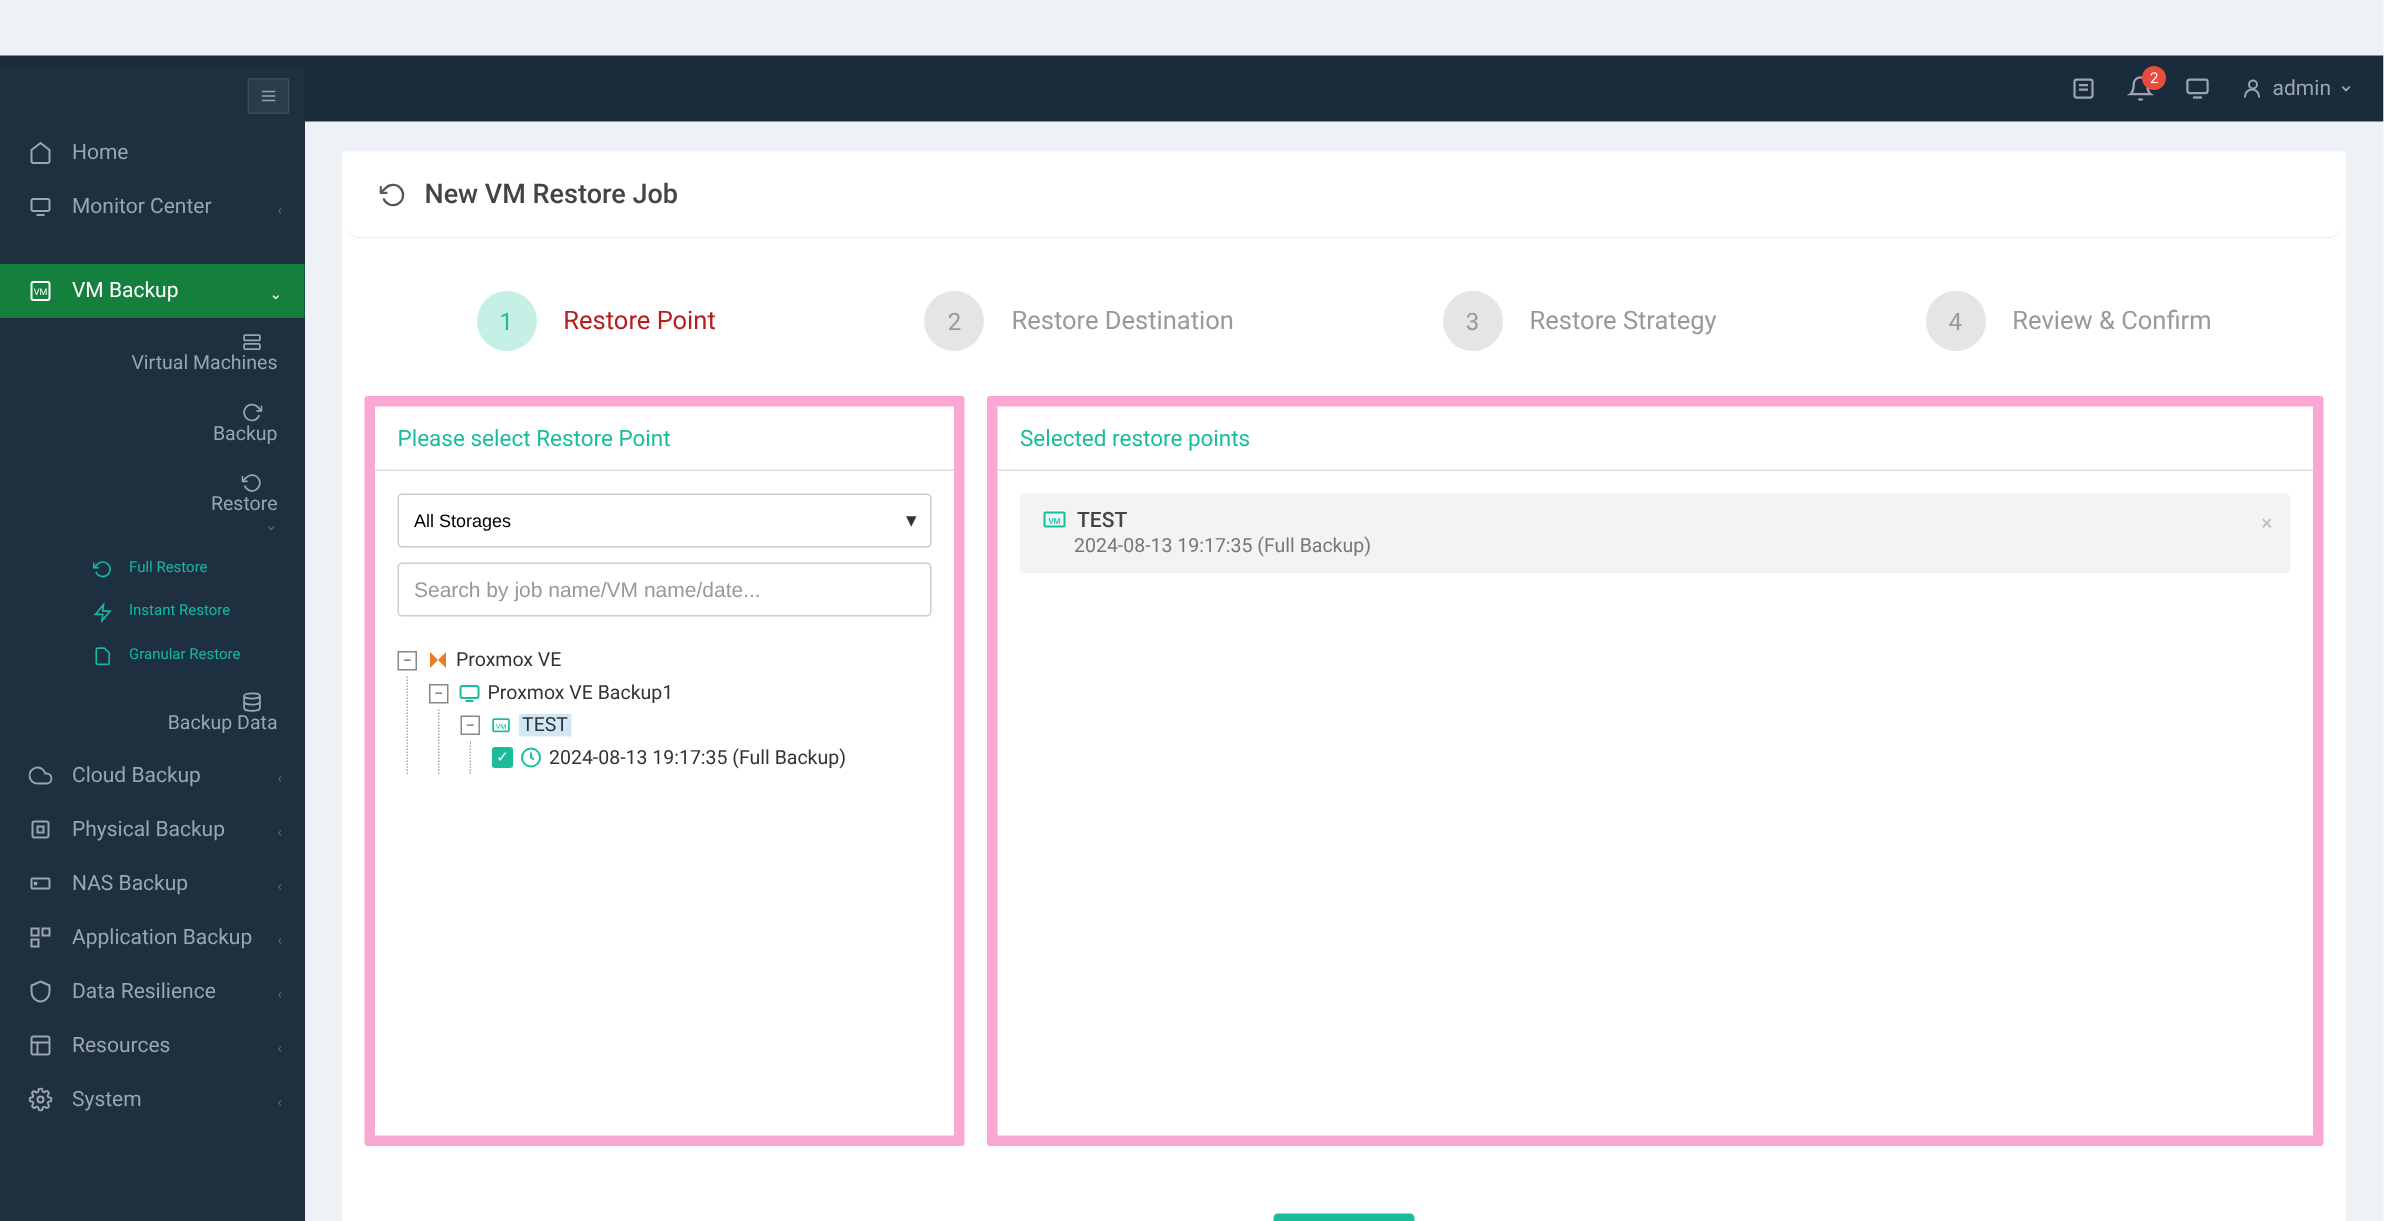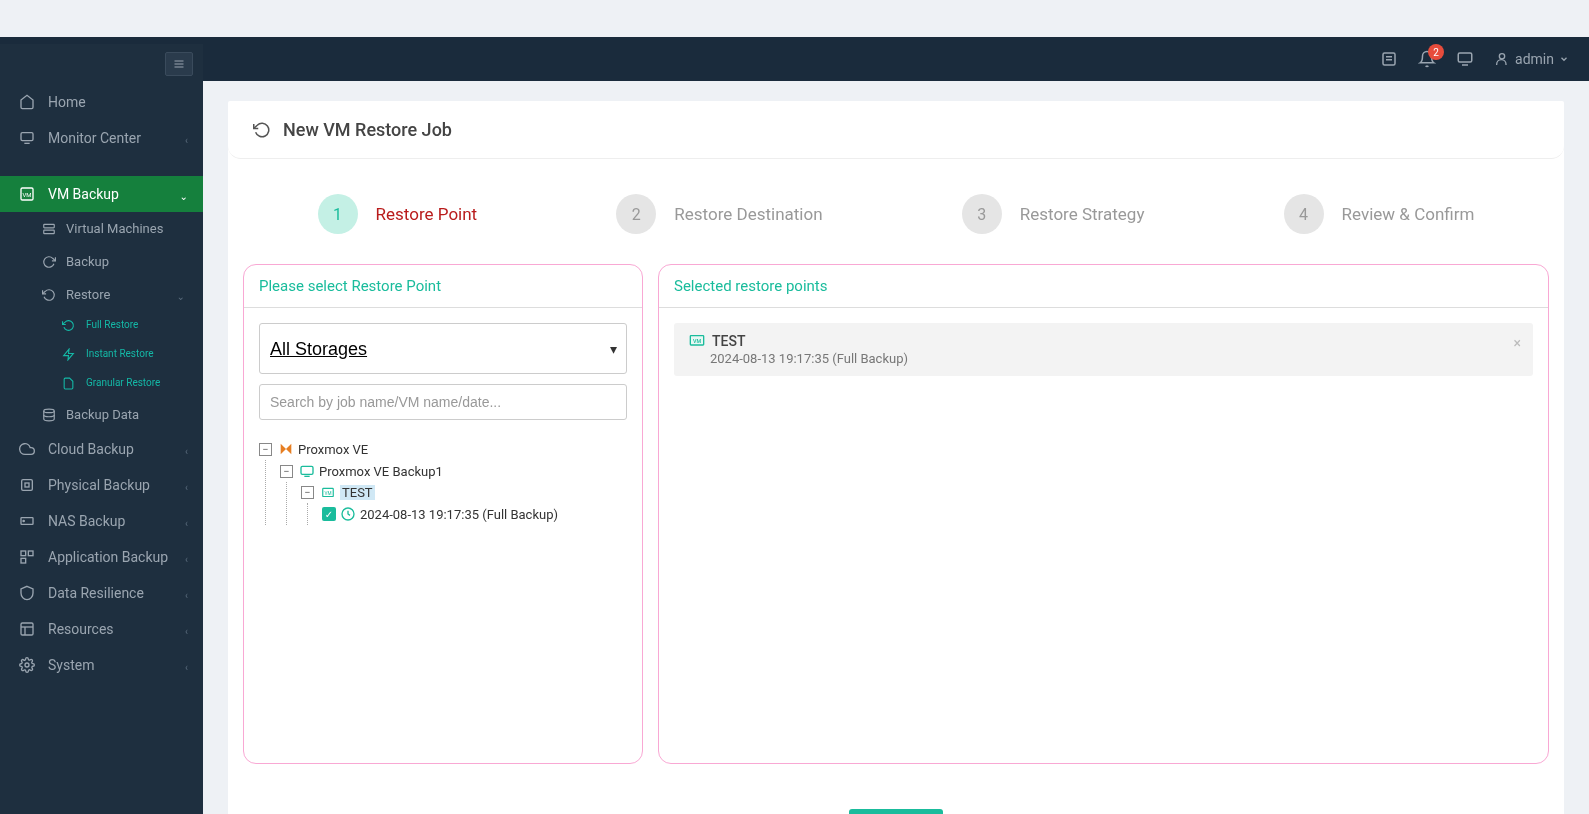--- a/index.html
+++ b/index.html
@@ -17,21 +17,21 @@
 
 
 .sidebar { position: fixed; left: 0; top: 44px; bottom: 0; width: 203px; background: #1e2f3f; }
 .sidebar-toggle-wrap { display: flex; justify-content: flex-end; padding: 8px 10px; }
 .sidebar-toggle { background: #2a3b4c; border: 1px solid #3a4b5c; color: #9aa5b0; width: 28px; height: 24px; display: flex; align-items: center; justify-content: center; cursor: pointer; border-radius: 2px; }
 .sidebar-item { display: flex; align-items: flex-end; padding: 10px 18px; color: #9aa5b0; cursor: pointer; position: relative; }
 .sidebar-item.active { background: #15803d; color: #fff; margin-top: 20px; }
 .sidebar-item .icon { width: 18px; margin-right: 12px; display: flex; align-items: center; justify-content: center; }
 .sidebar-item .chev { position: absolute; right: 15px; font-size: 10px; color: #5a6b7c; }
 .sidebar-item.active .chev { color: #fff; }
-.sidebar-sub { display: flex; align-items: flex-end; padding: 9px 18px 9px 42px; color: #9aa5b0; cursor: pointer; font-size: 13px; }
+.sidebar-sub { display: flex; align-items: flex-end; padding: 9px 18px 9px 42px; color: #9aa5b0; cursor: pointer; font-size: 13px; flex-direction: column; }
 .sidebar-sub .icon { width: 16px; margin-right: 8px; display: flex; align-items: center; }
 .sidebar-sub.has-chev .chev { margin-left: auto; font-size: 10px; color: #5a6b7c; }
 .sidebar-subsub { display: flex; align-items: flex-start; padding: 8px 18px 8px 62px; color: #14b8a6; cursor: pointer; font-size: 10px; }
 .sidebar-subsub .icon { width: 16px; margin-right: 8px; display: flex; align-items: center; }
 
 
 .main { margin-left: 203px; padding: 20px 25px; }
 .page-card { background: #fff; border-radius: 2px; }
 .page-header { padding: 18px 25px; display: flex; align-items: center; border-bottom: 1px solid #eee; border-radius: 13px; }
 .page-header-icon { margin-right: 12px; color: #555; }
@@ -40,28 +40,28 @@
 
 .steps { display: flex; justify-content: space-around; padding: 35px 20px 30px; }
 .step { display: flex; align-items: center; gap: 18px; }
 .step-num { width: 40px; height: 40px; border-radius: 50%; background: #e5e5e5; color: #999; display: flex; align-items: center; justify-content: center; font-size: 16px; }
 .step.active .step-num { background: #c4f0e5; color: #1abc9c; }
 .step-label { font-size: 17px; color: #999; }
 .step.active .step-label { color: #b91c1c; }
 
 
 .panels { display: flex; gap: 15px; padding: 0 15px 20px; }
-.panel { flex: 1; border: 1px solid #f9a8d4; border-radius: 13px; min-height: 500px; }
+.panel { flex: 1; border: 7px solid #f9a8d4; border-radius: 2px; min-height: 500px; }
 .panel-left { flex: 0 0 400px; }
 .panel-header { padding: 12px 15px; font-size: 15px; color: #1abc9c; border-bottom: 1px solid #ddd; }
 .panel-body { padding: 15px; }
 
 
 .select-wrap { position: relative; }
-.select-wrap select { width: 100%; height: 51px; border: 1px solid #ccc; border-radius: 3px; padding: 0 10px; font-size: 18px; background: #fff; appearance: none; text-decoration: underline; }
+.select-wrap select { width: 100%; height: 36px; border: 1px solid #ccc; border-radius: 3px; padding: 0 10px; font-size: 12px; background: #fff; appearance: none; }
 .select-chev { position: absolute; right: 10px; top: 50%; transform: translateY(-50%); pointer-events: none; color: #333; }
 .search-input { width: 100%; height: 36px; border: 1px solid #ccc; border-radius: 3px; padding: 0 10px; font-size: 14px; margin-top: 10px; }
 .search-input::placeholder { color: #999; }
 
 
 .tree { margin-top: 18px; font-size: 13px; }
 .tree-node { display: flex; align-items: center; padding: 3px 0; }
 .tree-toggle { width: 13px; height: 13px; border: 1px solid #888; display: flex; align-items: center; justify-content: center; font-size: 11px; color: #666; margin-right: 6px; cursor: pointer; line-height: 1; background: #fff; flex-shrink: 0; }
 .tree-line { border-left: 1px dotted #aaa; margin-left: 6px; padding-left: 14px; }
 .tree-icon { margin-right: 4px; display: inline-flex; align-items: center; }

